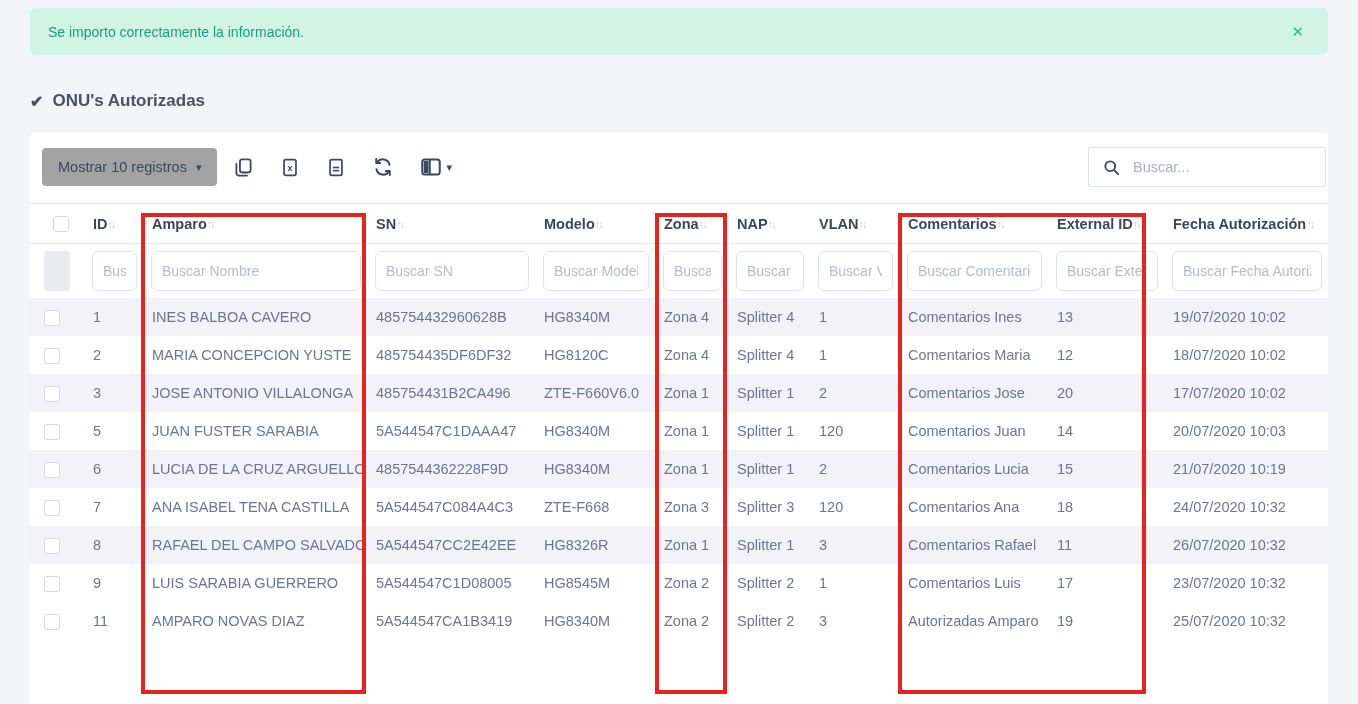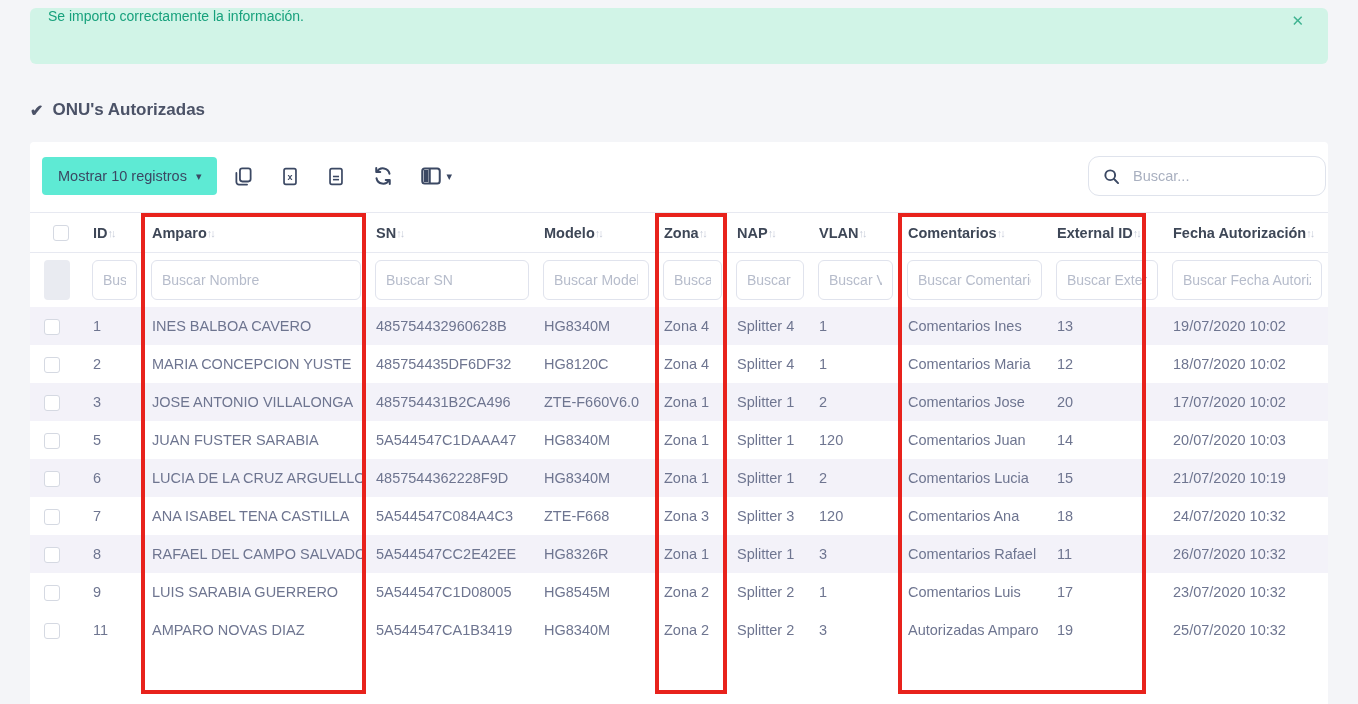--- a/index.html
+++ b/index.html
@@ -4,54 +4,54 @@
 <style>
   * { box-sizing: border-box; }
   html,body { margin:0; padding:0; }
   body {
     width:1358px; height:704px; overflow:hidden; position:relative;
     background:#f4f5f8;
     font-family:"Liberation Sans", sans-serif;
   }
   
   .alert {
-    margin:8px 30px 0; height:56px; background:#d1f4e7; border-radius:6px;
-    display:flex; align-items:flex-start; justify-content:space-between;
+    margin:8px 30px 0; height:47px; background:#d1f4e7; border-radius:6px;
+    display:flex; align-items:center; justify-content:space-between;
     padding:0 18px; color:#17a17c; font-size:14px;
   }
   .alert-close { color:#3fb391; font-size:15px; cursor:pointer; padding:4px 6px; }
   
   .page-title {
     margin:36px 30px 0; display:flex; align-items:center; gap:9px;
     color:#4b5267; font-size:17px; font-weight:bold;
   }
   .check-glyph { font-size:16px; color:#4b5267; }
   
   .card {
     margin:22px 30px 0; background:#ffffff; border-radius:4px;
     height:600px; position:relative;
   }
   .toolbar {
     display:flex; align-items:center; justify-content:space-between;
     padding:14px 2px 0 12px; height:54px;
   }
   .toolbar-left { display:flex; align-items:center; gap:6px; }
   .show-entries {
-    background:#5eead4; border:none; border-radius:4px; height:38px;
+    background:#a3a3a3; border:none; border-radius:4px; height:38px;
     padding:0 16px; font-size:14.5px; color:#3b4863;
     display:flex; align-items:center; gap:9px; cursor:pointer;
     font-family:"Liberation Sans", sans-serif;
   }
   .caret { font-size:11px; color:#3b4863; }
   .icon-btn {
     background:none; border:none; padding:6px 11px; cursor:pointer;
     display:flex; align-items:center; gap:5px;
   }
   .search-box {
-    width:238px; height:40px; border:1px solid #dfe3ec; border-radius:11px;
+    width:238px; height:40px; border:1px solid #dfe3ec; border-radius:2px;
     display:flex; align-items:center; gap:11px; padding:0 14px; background:#fff;
   }
   .search-box input {
     border:none; outline:none; width:100%; font-size:14.5px; color:#6b7390;
     font-family:"Liberation Sans", sans-serif; background:transparent;
   }
   .search-box input::placeholder { color:#a9b0c0; }
   
   table { width:100%; border-collapse:collapse; table-layout:fixed; margin-top:16px; font-size:14.5px; }
   tr.head-row { border-top:1px solid #e7e9f1; border-bottom:1px solid #e7e9f1; height:40px; }

